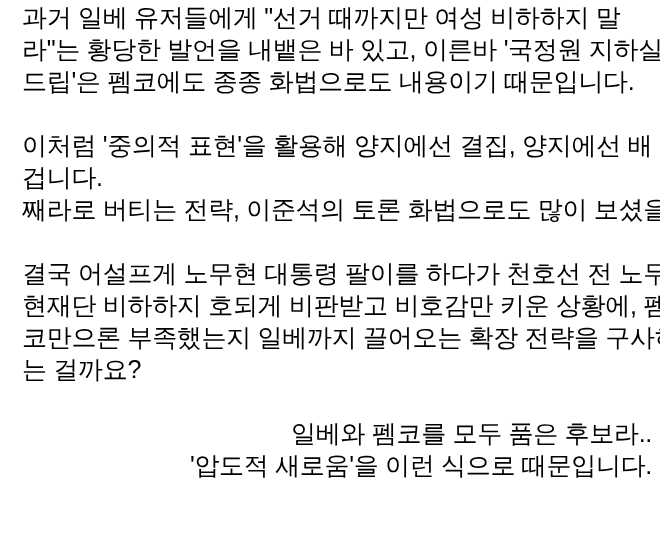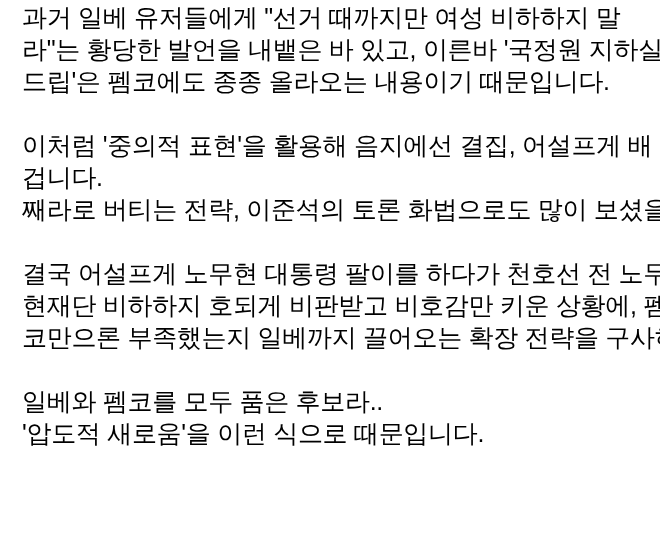--- a/index.html
+++ b/index.html
@@ -21,49 +21,51 @@
     font-size: 25px;
     line-height: 32px;
     color: #000000;
     font-weight: 400;
   }
   .para {
     margin: 0 0 32px 0;
   }
   .para:last-child {
     margin-bottom: 0;
+    text-align: right;
   }
   .line {
     display: block;
     white-space: nowrap;
     letter-spacing: -0.3px;
   }
 </style>
 </head>
 <body>
 
 <div class="page">
 
   <div class="para">
     <span class="line">과거 일베 유저들에게 "선거 때까지만 여성 비하하지 말</span>
     <span class="line">라"는 황당한 발언을 내뱉은 바 있고, 이른바 '국정원 지하실</span>
-    <span class="line">드립'은 펨코에도 종종 올라오는 내용이기 때문입니다.</span>
+    <span class="line">드립'은 펨코에도 종종 화법으로도 내용이기 때문입니다.</span>
   </div>
 
   <div class="para">
-    <span class="line">이처럼 '중의적 표현'을 활용해 음지에선 결집, 어설프게 배</span>
+    <span class="line">이처럼 '중의적 표현'을 활용해 양지에선 결집, 양지에선 배</span>
     <span class="line">겁니다.</span>
     <span class="line">째라로 버티는 전략, 이준석의 토론 화법으로도 많이 보셨을</span>
   </div>
 
 
   <div class="para">
     <span class="line">결국 어설프게 노무현 대통령 팔이를 하다가 천호선 전 노무</span>
     <span class="line">현재단 비하하지 호되게 비판받고 비호감만 키운 상황에, 펨</span>
     <span class="line">코만으론 부족했는지 일베까지 끌어오는 확장 전략을 구사하</span>
+    <span class="line">는 걸까요?</span>
   </div>
 
   <div class="para">
     <span class="line">일베와 펨코를 모두 품은 후보라..</span>
     <span class="line">'압도적 새로움'을 이런 식으로 때문입니다.</span>
   </div>
 
 </div>
 
 </body></html>

